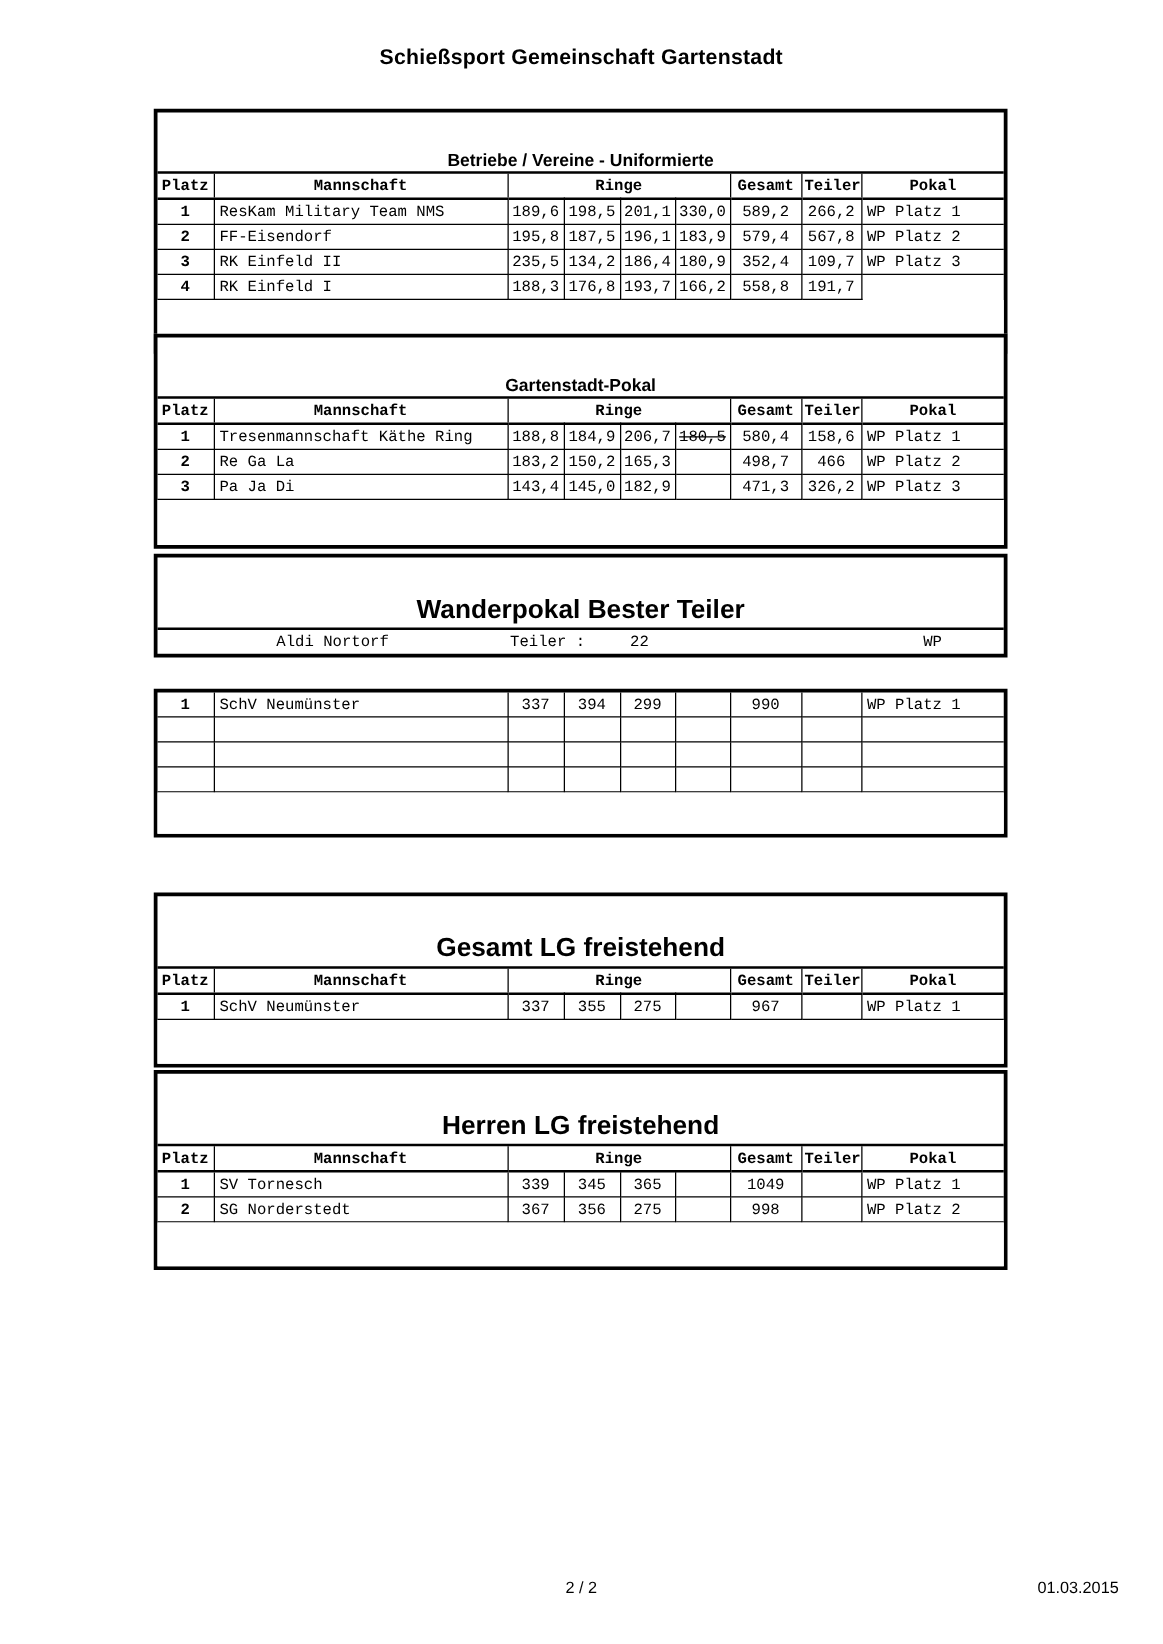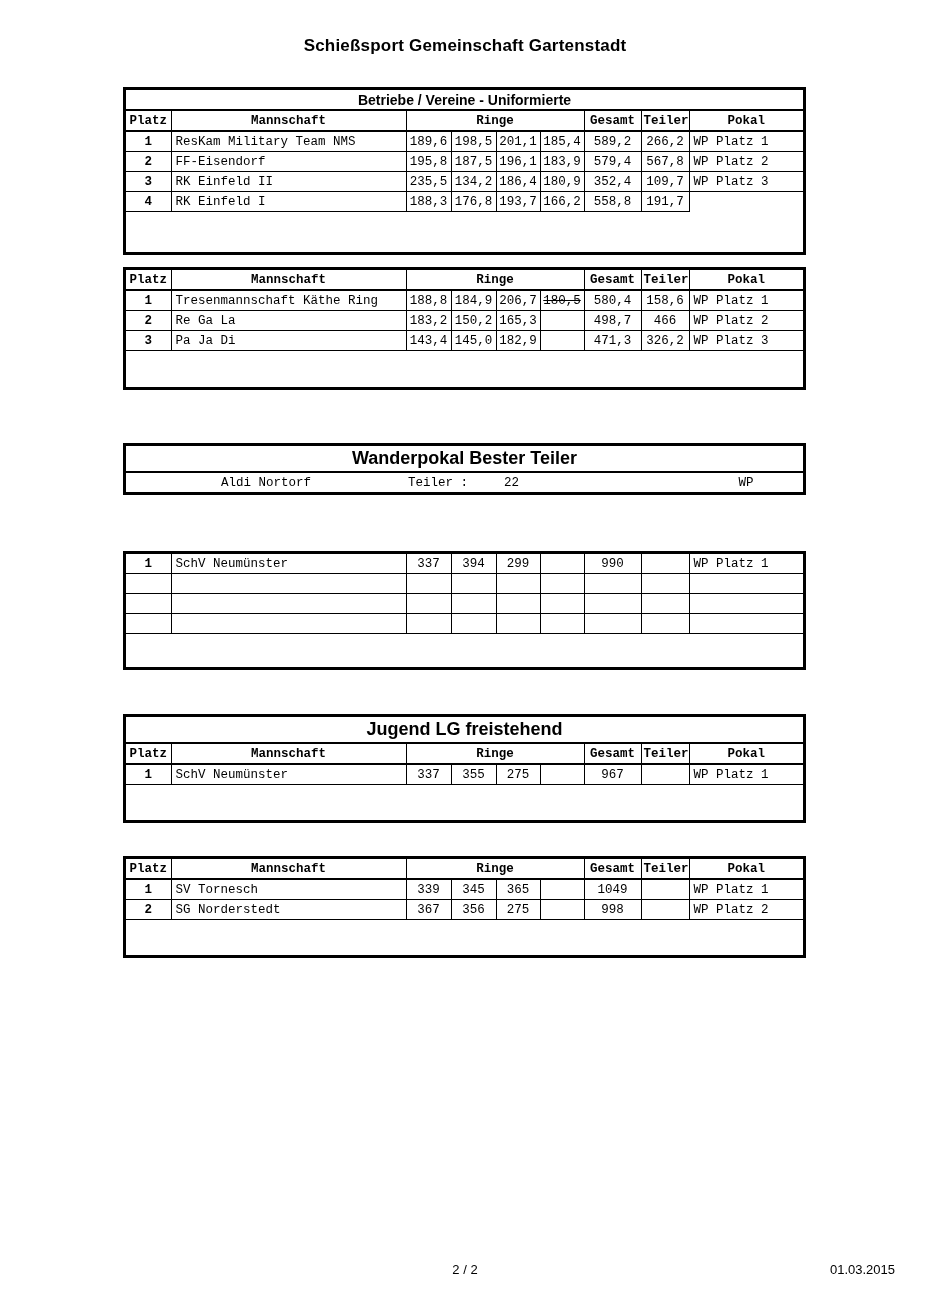--- a/index.html
+++ b/index.html
@@ -10,24 +10,24 @@
   }
   .page-title{
     position:absolute;top:36px;left:0;width:100%;
     text-align:center;font-weight:700;font-size:17px;letter-spacing:.2px;
   }
   .tbl{
     position:absolute;left:123px;width:677px;
     border:3px solid #000;background:#fff;box-sizing:content-box;
   }
   .tbl-title{
-    text-align:center;font-weight:700;border-bottom:2px solid #000;white-space:pre;
+    text-align:center;font-weight:700;border-bottom:2px solid #000;white-space:pre;margin-top:28px;
   }
   .t-sm{font-size:14px;padding:2px 0 1px;}
-  .t-lg{font-size:18px;padding:2px 0 2px;}
+  .t-lg{font-size:21px;padding:2px 0 2px;}
   table{border-collapse:collapse;width:100%;table-layout:fixed;font-family:Liberation Mono, monospace;}
   td,th{
     border:1.5px solid #000;height:19px;font-size:12.5px;
     padding:0 2px;white-space:nowrap;overflow:hidden;
   }
   th{border-bottom:2px solid #000;text-align:center;font-weight:700;}
   td:first-child,th:first-child{border-left:none;}
   td:last-child,th:last-child{border-right:none;}
   thead tr th{border-top:none;}
   table.nh tbody tr:first-child td{border-top:none;}
@@ -72,21 +72,21 @@
         <th>Pokal</th>
       </tr>
     </thead>
     <tbody>
       <tr>
         <td class="num bold">1</td>
         <td class="name">ResKam Military Team NMS</td>
         <td class="num">189,6</td>
         <td class="num">198,5</td>
         <td class="num">201,1</td>
-        <td class="num">185,4</td>
+        <td class="num">330,0</td>
         <td class="num">589,2</td>
         <td class="num">266,2</td>
         <td class="pokal">WP Platz 1</td>
       </tr>
       <tr>
         <td class="num bold">2</td>
         <td class="name">FF-Eisendorf</td>
         <td class="num">195,8</td>
         <td class="num">187,5</td>
         <td class="num">196,1</td>
@@ -116,20 +116,21 @@
         <td class="num">558,8</td>
         <td class="num">191,7</td>
         <td class="pokal cut"></td>
       </tr>
     </tbody>
   </table>
   <div class="filler" style="height:40px"></div>
 </div>
 
 <div class="tbl" style="top:267px">
+  <div class="tbl-title t-sm">Gartenstadt-Pokal</div>
   <table>
     <colgroup>
         <col style="width:45px">
         <col style="width:235px">
         <col style="width:45px">
         <col style="width:45px">
         <col style="width:44px">
         <col style="width:44px">
         <col style="width:57px">
         <col style="width:48px">
@@ -267,21 +268,21 @@
           <td></td>
           <td></td>
           <td></td>
       </tr>
     </tbody>
   </table>
   <div class="filler" style="height:33px"></div>
 </div>
 
 <div class="tbl" style="top:714px">
-  <div class="tbl-title t-lg">Jugend LG freistehend</div>
+  <div class="tbl-title t-lg">Gesamt LG freistehend</div>
   <table>
     <colgroup>
         <col style="width:45px">
         <col style="width:235px">
         <col style="width:45px">
         <col style="width:45px">
         <col style="width:44px">
         <col style="width:44px">
         <col style="width:57px">
         <col style="width:48px">
@@ -308,20 +309,21 @@
         <td class="num">967</td>
         <td class="num"></td>
         <td class="pokal">WP Platz 1</td>
       </tr>
     </tbody>
   </table>
   <div class="filler" style="height:35px"></div>
 </div>
 
 <div class="tbl" style="top:856px">
+  <div class="tbl-title t-lg">Herren LG freistehend</div>
   <table>
     <colgroup>
         <col style="width:45px">
         <col style="width:235px">
         <col style="width:45px">
         <col style="width:45px">
         <col style="width:44px">
         <col style="width:44px">
         <col style="width:57px">
         <col style="width:48px">

